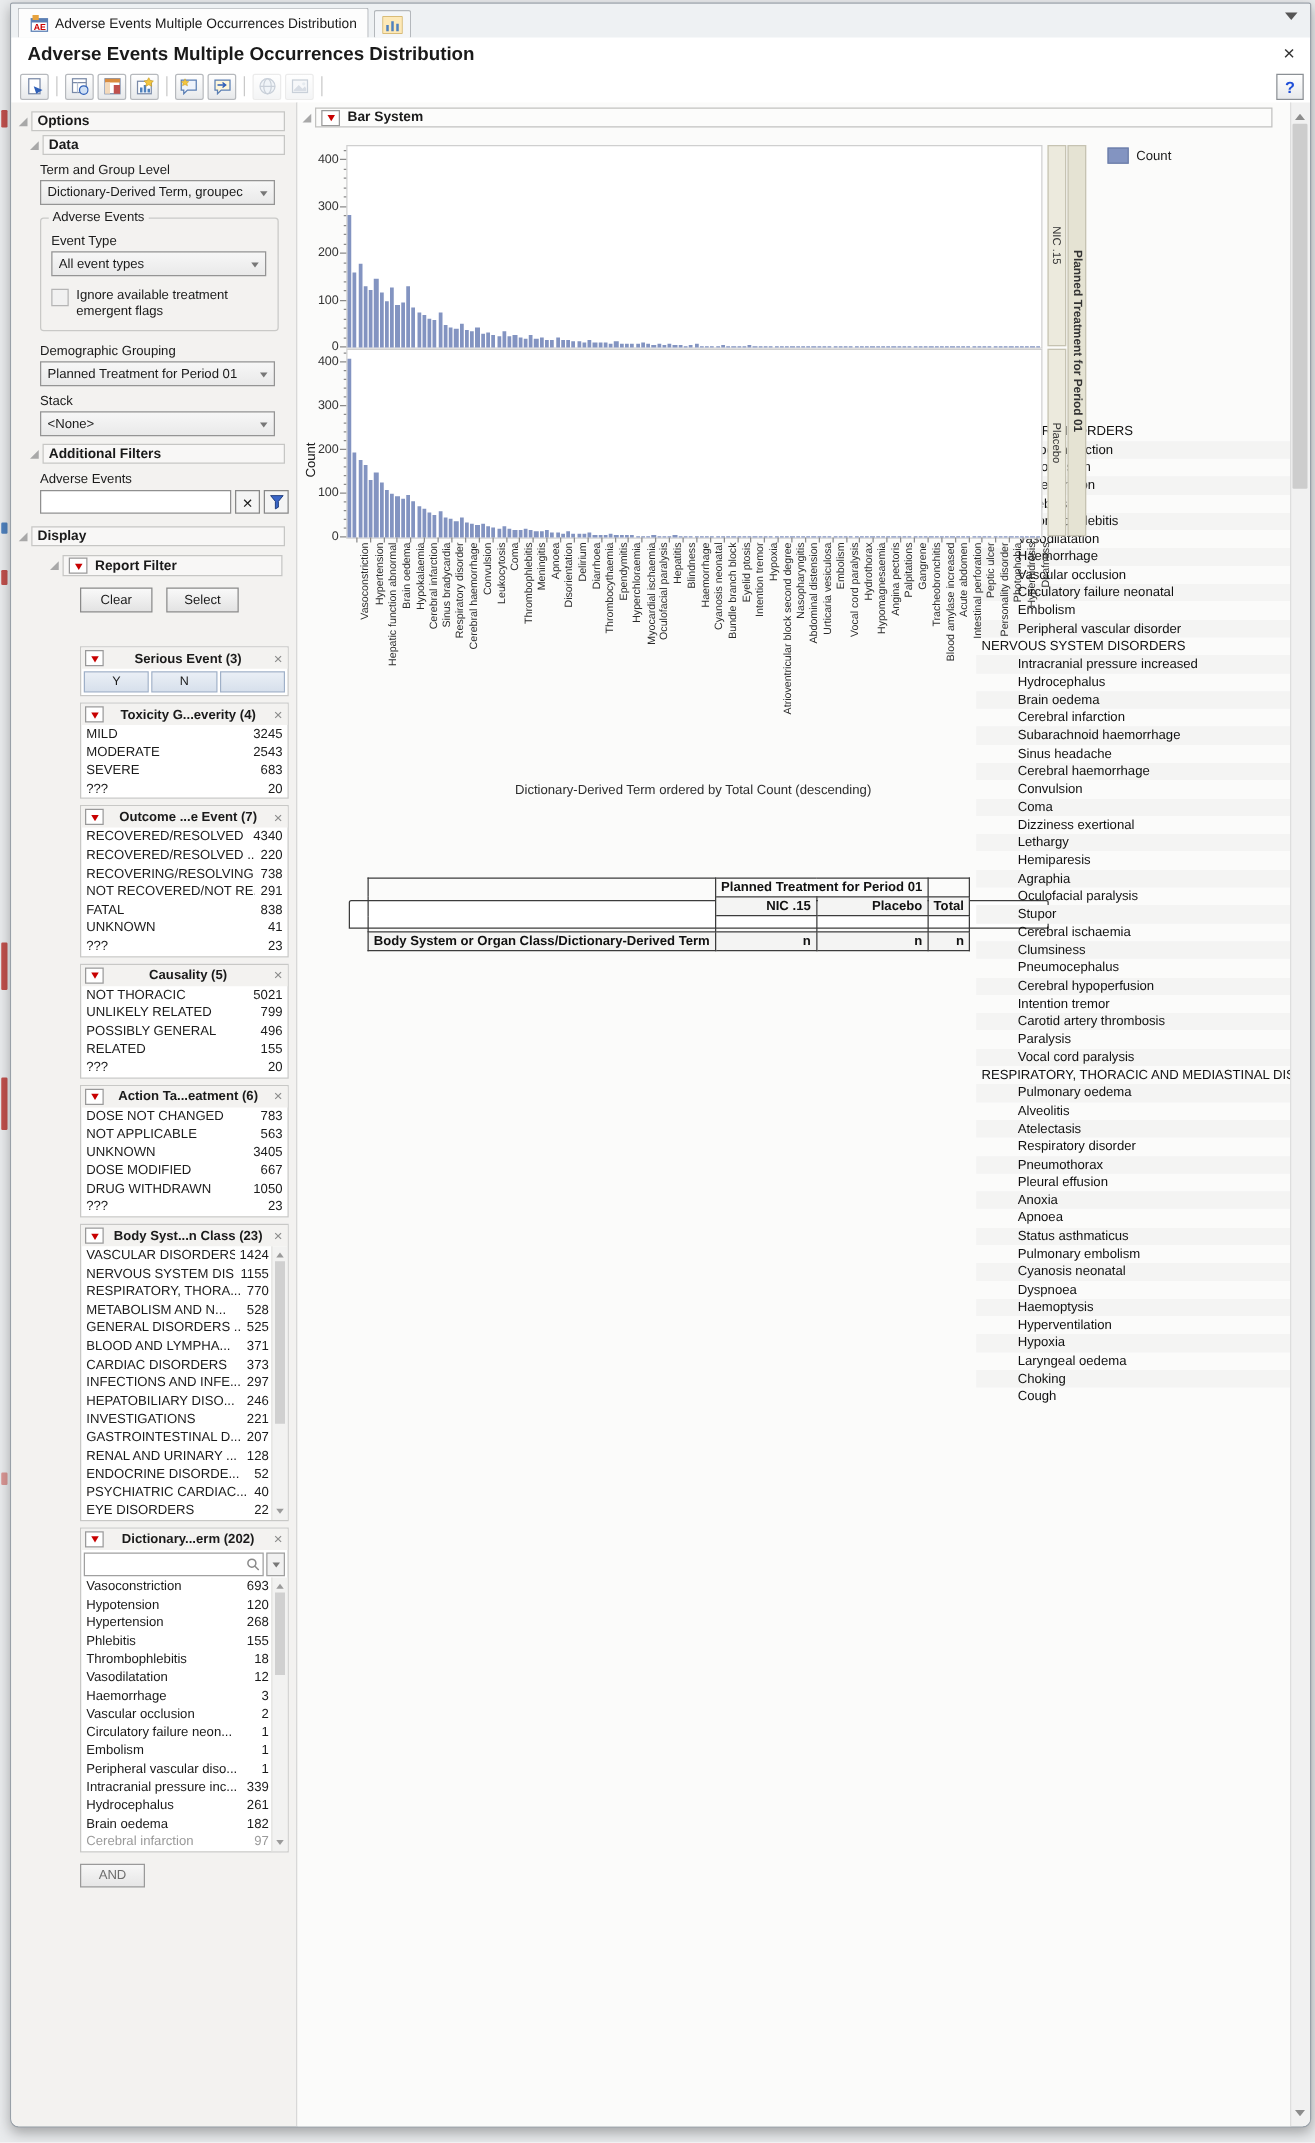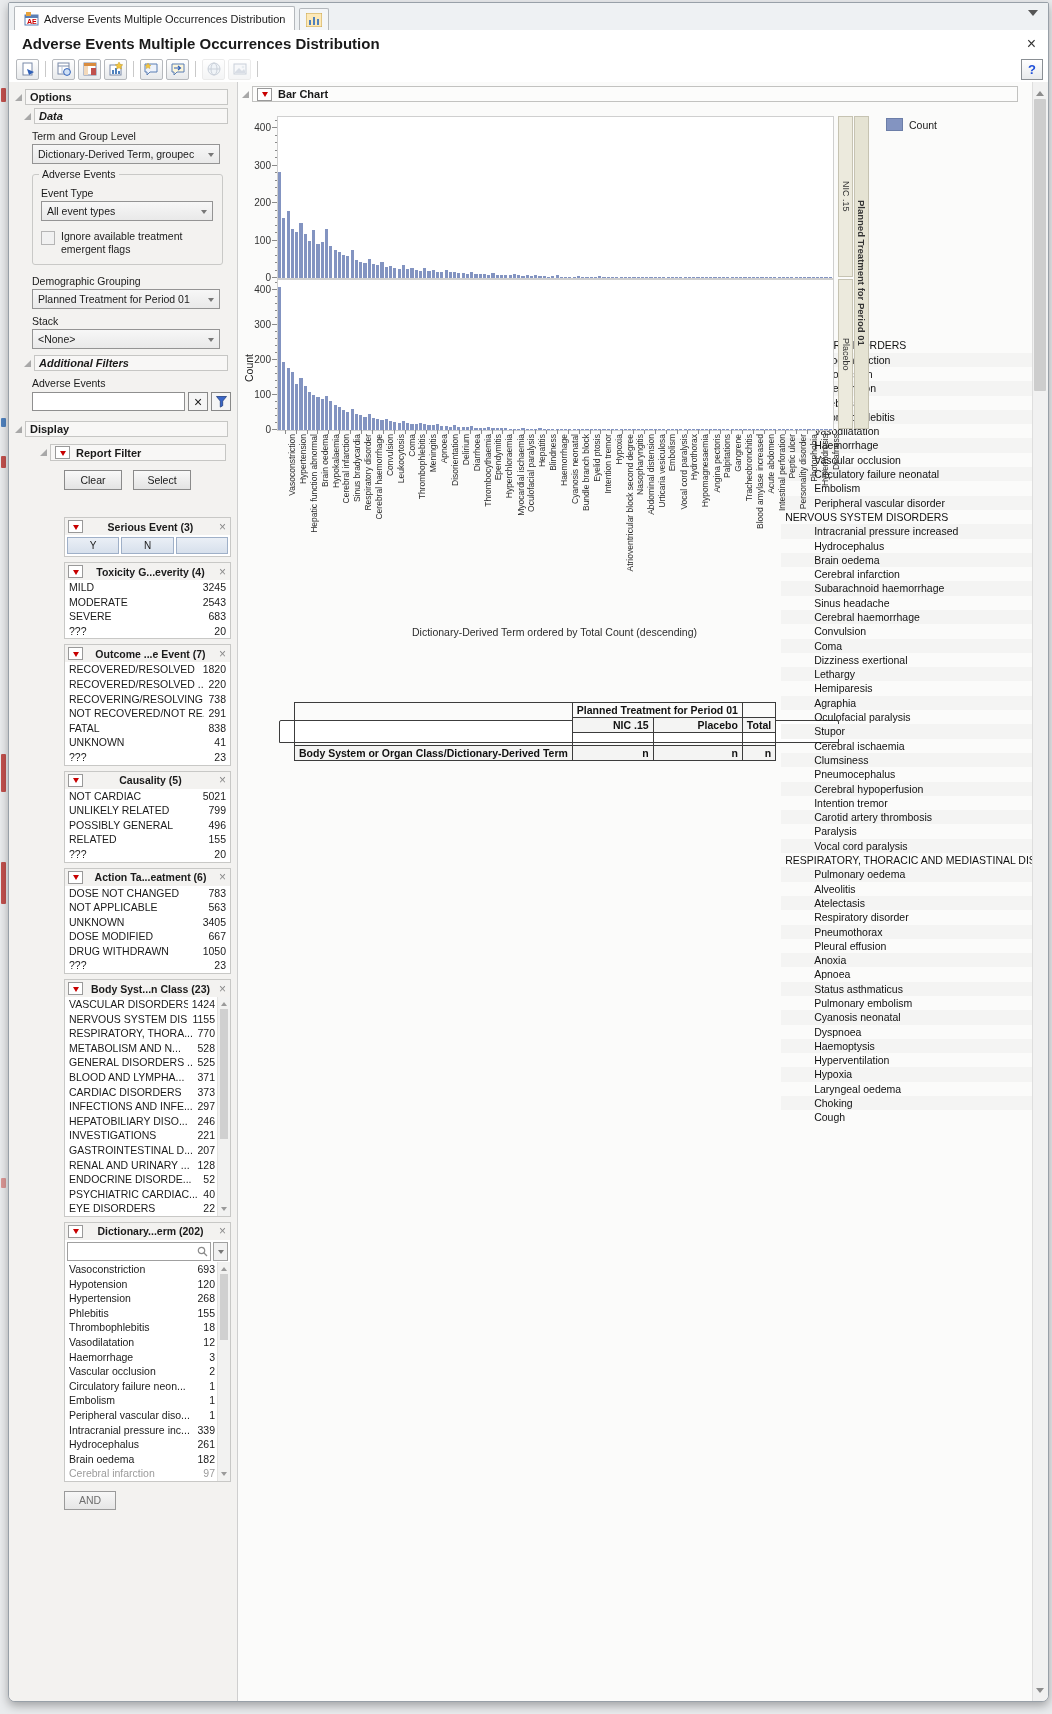--- a/index.html
+++ b/index.html
@@ -33,21 +33,21 @@
   .vscroll{width:15px;background:#f1f1f1;border-left:1px solid #dedede;position:relative;flex:none;}
   .sbarr{position:absolute;left:3px;width:0;height:0;border:4px solid transparent;}
   .sbarr.up{top:5px;border-bottom:5px solid #8c8c8c;}
   .sbarr.dn{bottom:5px;border-top:5px solid #8c8c8c;}
   .sbthumb{position:absolute;left:1px;width:12px;top:17px;height:292px;background:#cdcdcd;border-radius:1px;}
 
   
   .shead{display:flex;align-items:center;gap:3px;margin-top:3px;}
   .disc{width:0;height:0;border-left:7px solid transparent;border-bottom:7px solid #a8a8a8;flex:none;}
   .sheadbox{flex:1;border:1px solid #c6c6c4;background:#f8f7f6;font-weight:bold;font-size:11px;padding:1px 4px;margin-right:9px;display:flex;align-items:center;gap:5px;}
-  .ind1{margin-left:9px;font-style:italic;}
+  .ind1{margin-left:9px;}
   .lbl{margin:6px 0 2px 17px;}
   .dd{margin-left:17px;width:188px;height:20px;border:1px solid #949494;background:linear-gradient(#f7f7f7,#e9e9e9);display:flex;align-items:center;padding:0 5px;box-sizing:border-box;}
   .ddtext{flex:1;white-space:nowrap;overflow:hidden;}
   .cdn{width:0;height:0;border:3.5px solid transparent;border-top:4.5px solid #777;margin-top:4px;flex:none;}
   .groupbox{margin:10px 0 0 17px;width:191px;border:1px solid #c9c9c7;border-radius:3px;padding:4px 8px 9px;box-sizing:border-box;position:relative;}
   .gblegend{position:absolute;top:-7px;left:6px;background:#f3f2f0;padding:0 3px;}
   .groupbox .dd{margin-left:0;width:172px;}
   .groupbox .lbl{margin-left:0;}
   .cbrow{display:flex;gap:6px;margin-top:9px;}
   .cb{width:12px;height:12px;border:1px solid #b5b5b5;background:#f1f1f1;margin-top:1px;flex:none;}
@@ -358,21 +358,21 @@
                 <span class="redbox">
                   <span class="redtri"></span>
                 </span>
                 <span class="ftitle">Outcome ...e Event (7)</span>
                 <span class="fx">×</span>
               </div>
               <div class="fbody">
                 <div class="flist">
                   <div class="frow">
                     <span class="fl">RECOVERED/RESOLVED</span>
-                    <span class="fc">1820</span>
+                    <span class="fc">4340</span>
                   </div>
                   <div class="frow">
                     <span class="fl">RECOVERED/RESOLVED ...</span>
                     <span class="fc">220</span>
                   </div>
                   <div class="frow">
                     <span class="fl">RECOVERING/RESOLVING</span>
                     <span class="fc">738</span>
                   </div>
                   <div class="frow">
@@ -398,21 +398,21 @@
               <div class="fhead">
                 <span class="redbox">
                   <span class="redtri"></span>
                 </span>
                 <span class="ftitle">Causality (5)</span>
                 <span class="fx">×</span>
               </div>
               <div class="fbody">
                 <div class="flist">
                   <div class="frow">
-                    <span class="fl">NOT CARDIAC</span>
+                    <span class="fl">NOT THORACIC</span>
                     <span class="fc">5021</span>
                   </div>
                   <div class="frow">
                     <span class="fl">UNLIKELY RELATED</span>
                     <span class="fc">799</span>
                   </div>
                   <div class="frow">
                     <span class="fl">POSSIBLY GENERAL</span>
                     <span class="fc">496</span>
                   </div>
@@ -637,21 +637,21 @@
       </div>
 
       <div class="main">
 
         <div class="secrow">
           <span class="disc"></span>
           <div class="secbox">
             <span class="redbox">
                 <span class="redtri"></span>
               </span>
-            <span class="seclabel">Bar Chart</span>
+            <span class="seclabel">Bar System</span>
           </div>
         </div>
 
         <div id="chart">
           <span class="axisname">Count</span>
           <div class="legend">
             <span class="lswatch"></span>
             <span>Count</span>
           </div>
           <div class="caption">Dictionary-Derived Term ordered by Total Count (descending)</div>

